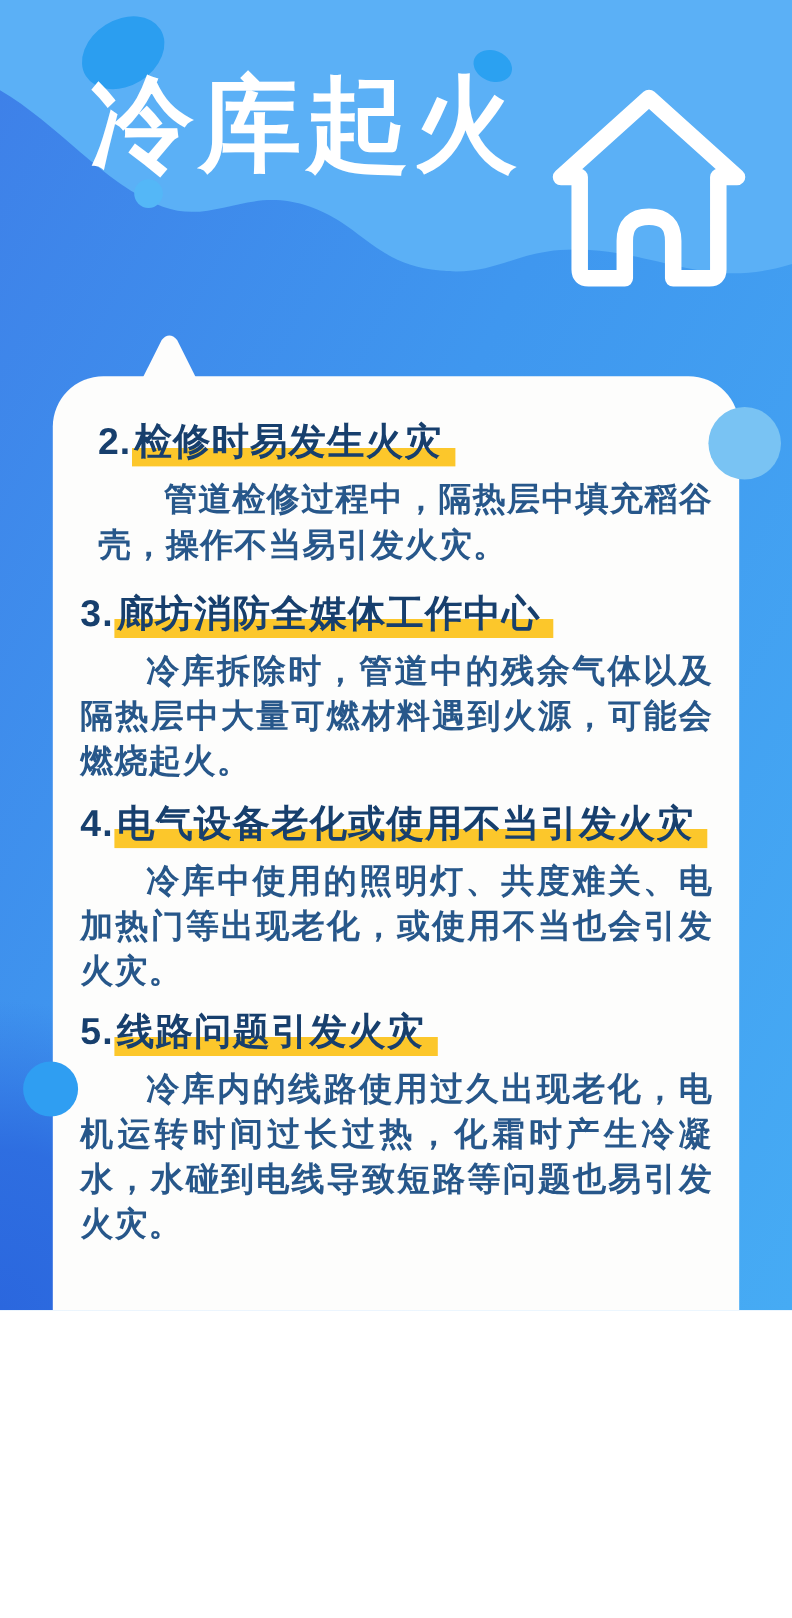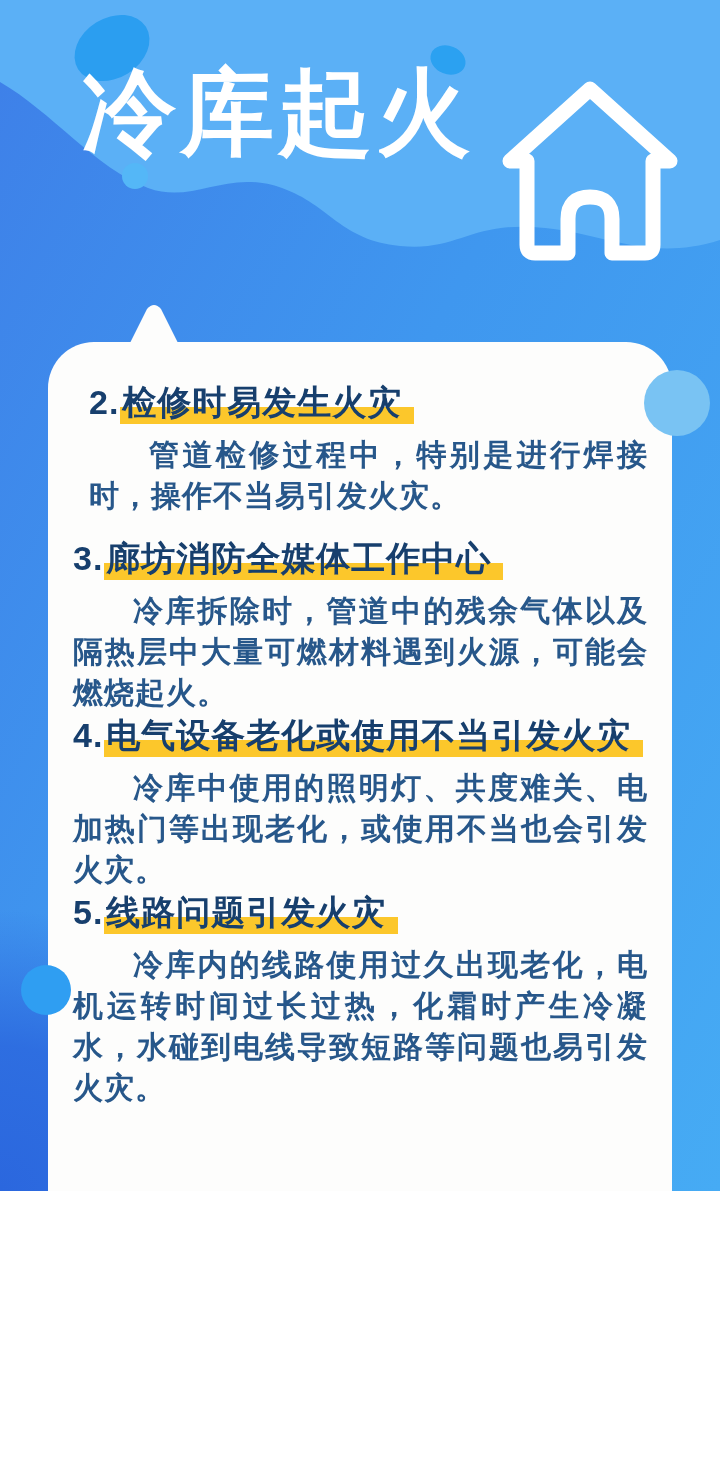--- a/index.html
+++ b/index.html
@@ -50,22 +50,22 @@
   }
   .sec-body {
     margin: 10px 0 0 0;
     font-size: 30px; font-weight: 700; color: #27578a;
     line-height: 41px; letter-spacing: 1px;
     text-indent: 2em; text-align: justify;
   }
   .mt-s1 { margin-top: 2px; }
   .mt-s2 { margin-top: 14px; margin-left: 16px; }
   .mt-s3 { margin-top: 20px; }
-  .mt-s4 { }
-  .mt-s5 { margin-top: 0; }
+  .mt-s4 { margin-top: 14px; }
+  .mt-s5 { margin-top: 12px; }
   
   .circle-right {
     position: absolute; left: 644px; top: 370px; width: 66px; height: 66px;
     border-radius: 50%; background: #79c3f3;
   }
   .circle-left {
     position: absolute; left: 21px; top: 965px; width: 50px; height: 50px;
     border-radius: 50%; background: #2f9ef2;
   }
   
@@ -101,21 +101,21 @@
     <path fill="#fdfdfc" d="M3,45 L21,9 Q28,1 35,9 L53,45 Z"></path>
   </svg>
 
   <div class="card">
 
 
     <div class="section mt-s2">
       <div class="sec-heading">
         <span class="sec-num">2.</span><span class="sec-text">检修时易发生火灾</span>
       </div>
-      <p class="sec-body">管道检修过程中，特别是进行焊接时，操作不当易引发火灾。</p>
+      <p class="sec-body">管道检修过程中，隔热层中填充稻谷壳，操作不当易引发火灾。</p>
     </div>
 
     <div class="section mt-s3">
       <div class="sec-heading">
         <span class="sec-num">3.</span><span class="sec-text">廊坊消防全媒体工作中心</span>
       </div>
       <p class="sec-body">冷库拆除时，管道中的残余气体以及隔热层中大量可燃材料遇到火源，可能会燃烧起火。</p>
     </div>
 
     <div class="section mt-s4">

